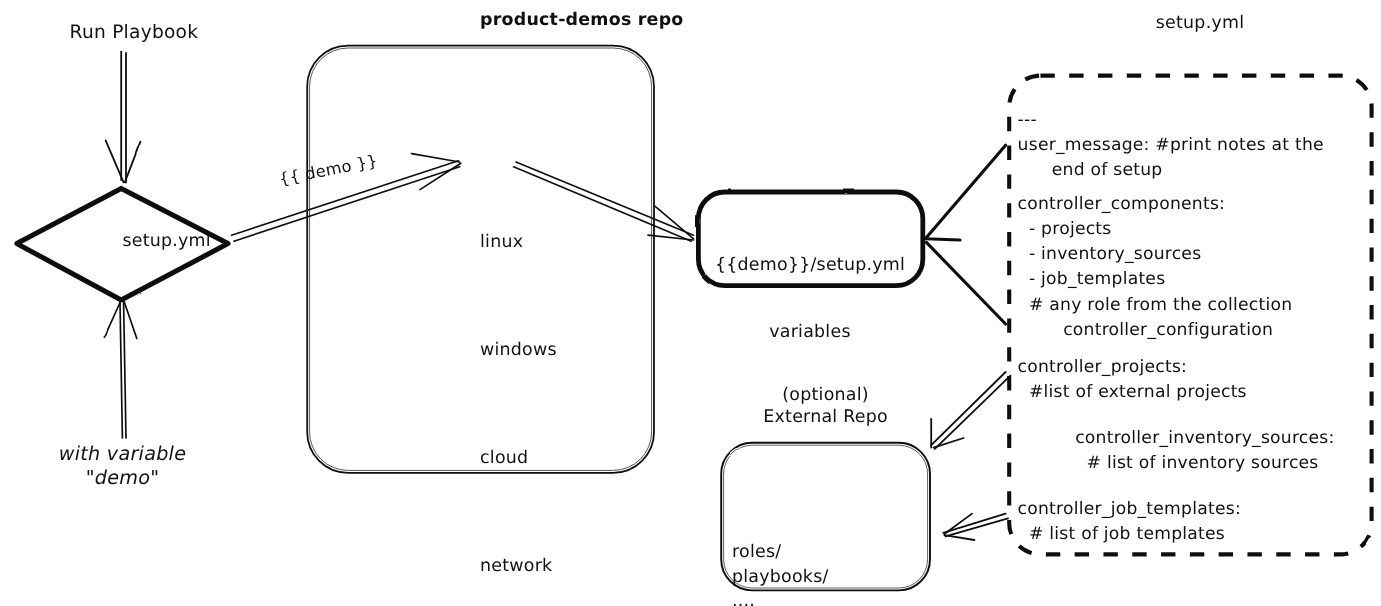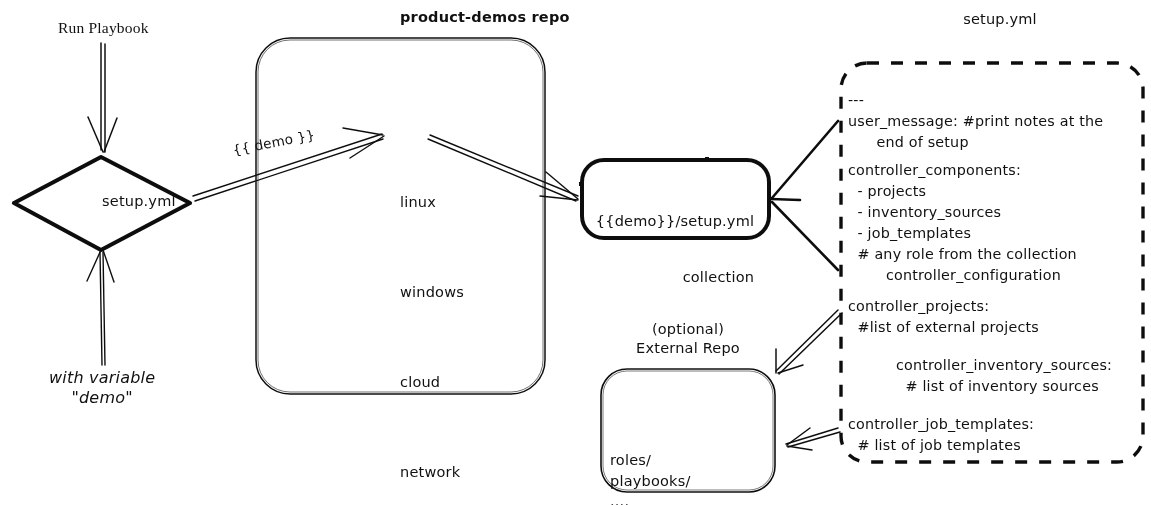--- a/index.html
+++ b/index.html
@@ -29,28 +29,28 @@
     white-space: pre;
     color: #111;
     line-height: 1.28;
     font-family: "DejaVu Sans", sans-serif;
     letter-spacing: 0.2px;
   }
   .center {
     text-align: center;
     transform: translateX(-50%);
   }
-  .t-run-playbook   { left: 58px;  top: 18px;  font-size: 15.5px; font-family: Liberation Serif, serif; }
+  .t-run-playbook   { left: 58px;  top: 18px;  font-size: 15.5px; }
   .t-with-variable  { left: 49px;  top: 368px; font-size: 16px; text-align: center; font-style: italic; }
   .t-diamond        { left: 102px; top: 192px; font-size: 14.5px; }
   .t-repo-title     { left: 400px; top: 8px;   font-size: 14.5px; font-weight: bold; }
   .t-demo-var       { left: 233px; top: 142px; font-size: 13.5px;
                       transform: rotate(-11deg); transform-origin: left center; }
   .t-repo-list      { left: 400px; top: 127px; font-size: 14.5px; line-height: 2.07; }
-  .t-vars-box       { left: 675px; top: 175px; font-size: 14.5px; text-align: right; }
+  .t-vars-box       { left: 675px; top: 175px; font-size: 14.5px; text-align: center; }
   .t-setupyml-title { left: 1000px; top: 10px; font-size: 14.5px; }
   .t-ext-title      { left: 688px; top: 320px; font-size: 14.5px; text-align: center; }
   .t-ext-body       { left: 610px; top: 402px; font-size: 14.5px; line-height: 1.42; margin-top: 48px; }
   .yml-block {
     position: absolute;
     left: 848px;
     font-size: 14.3px;
     line-height: 1.47;
     white-space: pre;
   }
@@ -162,21 +162,21 @@
   <div class="lbl t-repo-list">
     <div>linux</div>
     <div>windows</div>
     <div>cloud</div>
     <div>network</div>
     
   </div>
 
   <div class="lbl t-vars-box center">
     <div>{{demo}}/setup.yml</div>
-    <div>collection</div>
+    <div>variables</div>
   </div>
 
   <div class="lbl t-setupyml-title center">setup.yml</div>
 
   <div class="lbl yml-block yml-1">---
 user_message: #print notes at the
       end of setup</div>
 
   <div class="lbl yml-block yml-2">controller_components:
   - projects

